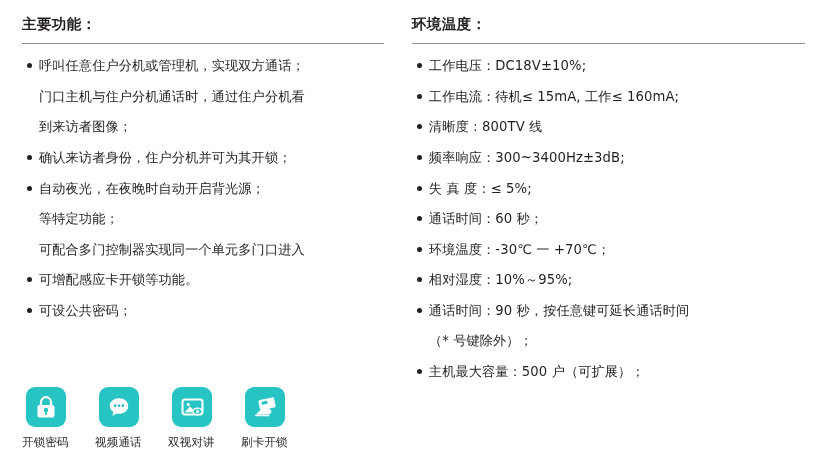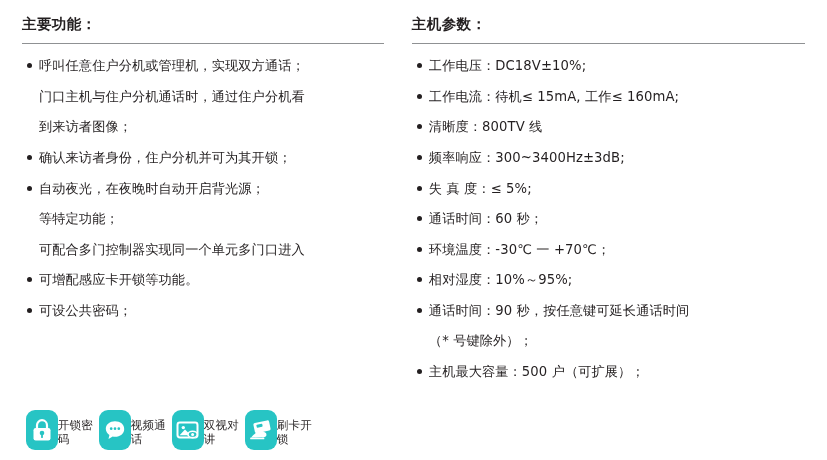--- a/index.html
+++ b/index.html
@@ -86,21 +86,21 @@
     position: absolute;
     left: 22px;
     bottom: 10px;
     display: flex;
     flex-direction: row;
     align-items: flex-start;
   }
   .icon-cell {
     width: 73px;
     display: flex;
-    flex-direction: row;
+    flex-direction: column;
     align-items: flex-start;
   }
   .icon-box {
     width: 40px;
     height: 40px;
     border-radius: 9px;
     background: #27c4c4;
     display: flex;
     align-items: center;
     justify-content: center;
@@ -134,21 +134,21 @@
           <li>确认来访者身份，住户分机并可为其开锁；</li>
           <li>自动夜光，在夜晚时自动开启背光源；</li>
           <li class="cont">等特定功能；</li>
           <li class="cont">可配合多门控制器实现同一个单元多门口进入</li>
           <li>可增配感应卡开锁等功能。</li>
           <li>可设公共密码；</li>
         </ul>
     </div>
 
     <div class="col col-right">
-      <div class="col-title">主机参数：</div>
+      <div class="col-title">环境温度：</div>
       <hr class="rule">
       <ul class="items" id="right-list">
           <li>工作电压：DC18V±10%;</li>
           <li>工作电流：待机≤ 15mA, 工作≤ 160mA;</li>
           <li>清晰度：800TV 线</li>
           <li>频率响应：300~3400Hz±3dB;</li>
           <li>失 真 度：≤ 5%;</li>
           <li>通话时间：60 秒；</li>
           <li>环境温度：-30℃ 一 +70℃；</li>
           <li>相对湿度：10%～95%;</li>

